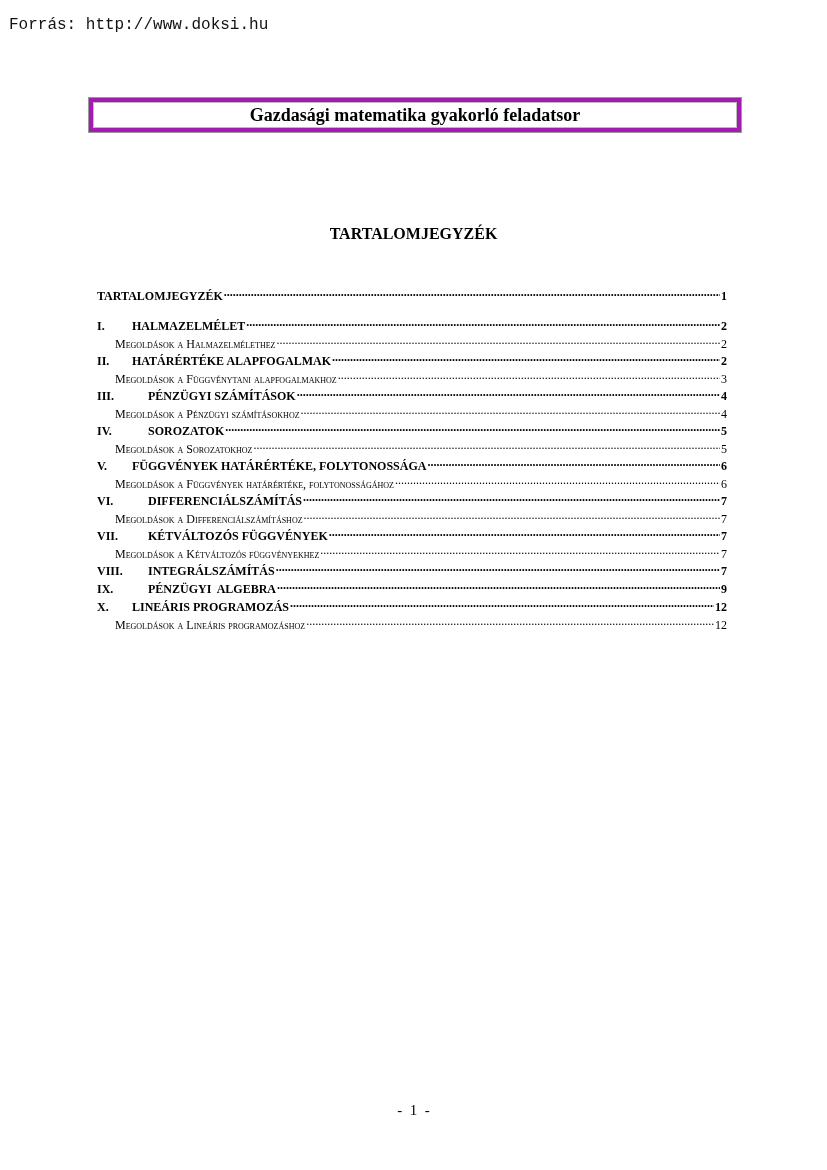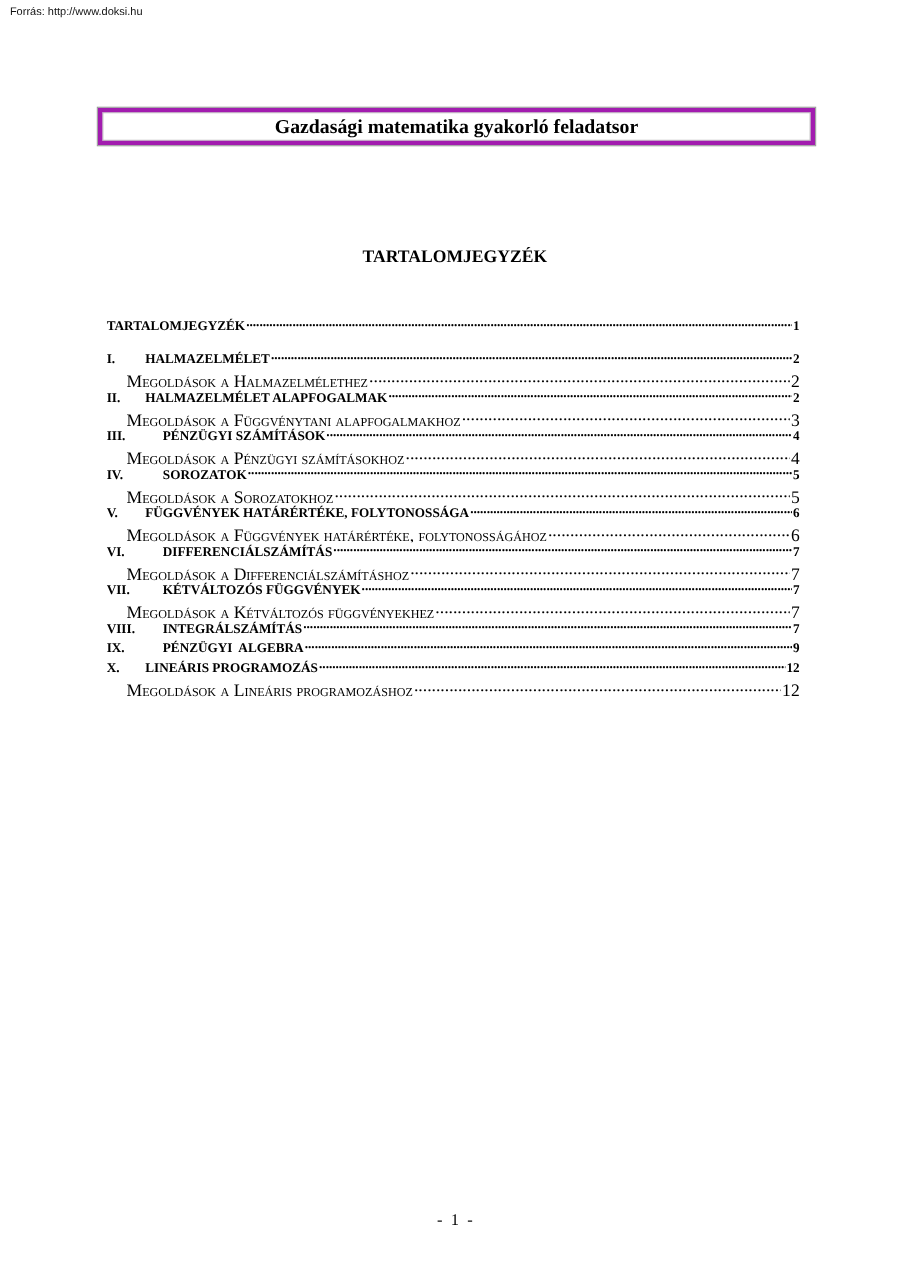--- a/index.html
+++ b/index.html
@@ -11,23 +11,23 @@
       width: 827px;
       height: 1170px;
       position: relative;
       overflow: hidden;
       font-family: "Liberation Serif", "DejaVu Serif", serif;
       color: #000;
     }
     .source {
       position: absolute;
       left: 9px;
-      top: 6px;
-      font-family: Liberation Sans, sans-serif;
-      font-size: 10px;
+      top: 16px;
+      font-family: Liberation Mono, monospace;
+      font-size: 16px;
       color: #111;
     }
     .title-box {
       position: absolute;
       left: 89px;
       top: 98px;
       width: 644px;
       height: 26px;
       border: 4px solid #a21caf;
       box-shadow: inset 0 0 0 1px #bbb;
@@ -98,21 +98,21 @@
       margin-top: 0px;
     }
     .row-chapter .num {
       display: inline-block;
       width: 35px;
     }
     .row-chapter .num.wide {
       width: 51px;
     }
     .row-sub {
-      font-size: 16px;
+      font-size: 12px;
       height: 17px;
       padding-left: 18px;
       font-variant: small-caps;
     }
     .row-sub .leader::before {
       font-weight: normal;
     }
     .page-footer {
       position: absolute;
       left: 0;
@@ -145,21 +145,21 @@
     <span class="leader"></span>
     <span class="page">2</span>
   </div>
   <div class="toc-row row-sub">
     <span class="text">Megoldások a Halmazelmélethez</span>
     <span class="leader"></span>
     <span class="page">2</span>
   </div>
 
   <div class="toc-row row-chapter">
-    <span class="text"><span class="num">II.</span><span>HALMAZELMÉLET ALAPFOGALMAK</span></span>
+    <span class="text"><span class="num">II.</span><span>HATÁRÉRTÉKE ALAPFOGALMAK</span></span>
     <span class="leader"></span>
     <span class="page">2</span>
   </div>
   <div class="toc-row row-sub">
     <span class="text">Megoldások a Függvénytani alapfogalmakhoz</span>
     <span class="leader"></span>
     <span class="page">3</span>
   </div>
 
   <div class="toc-row row-chapter">

